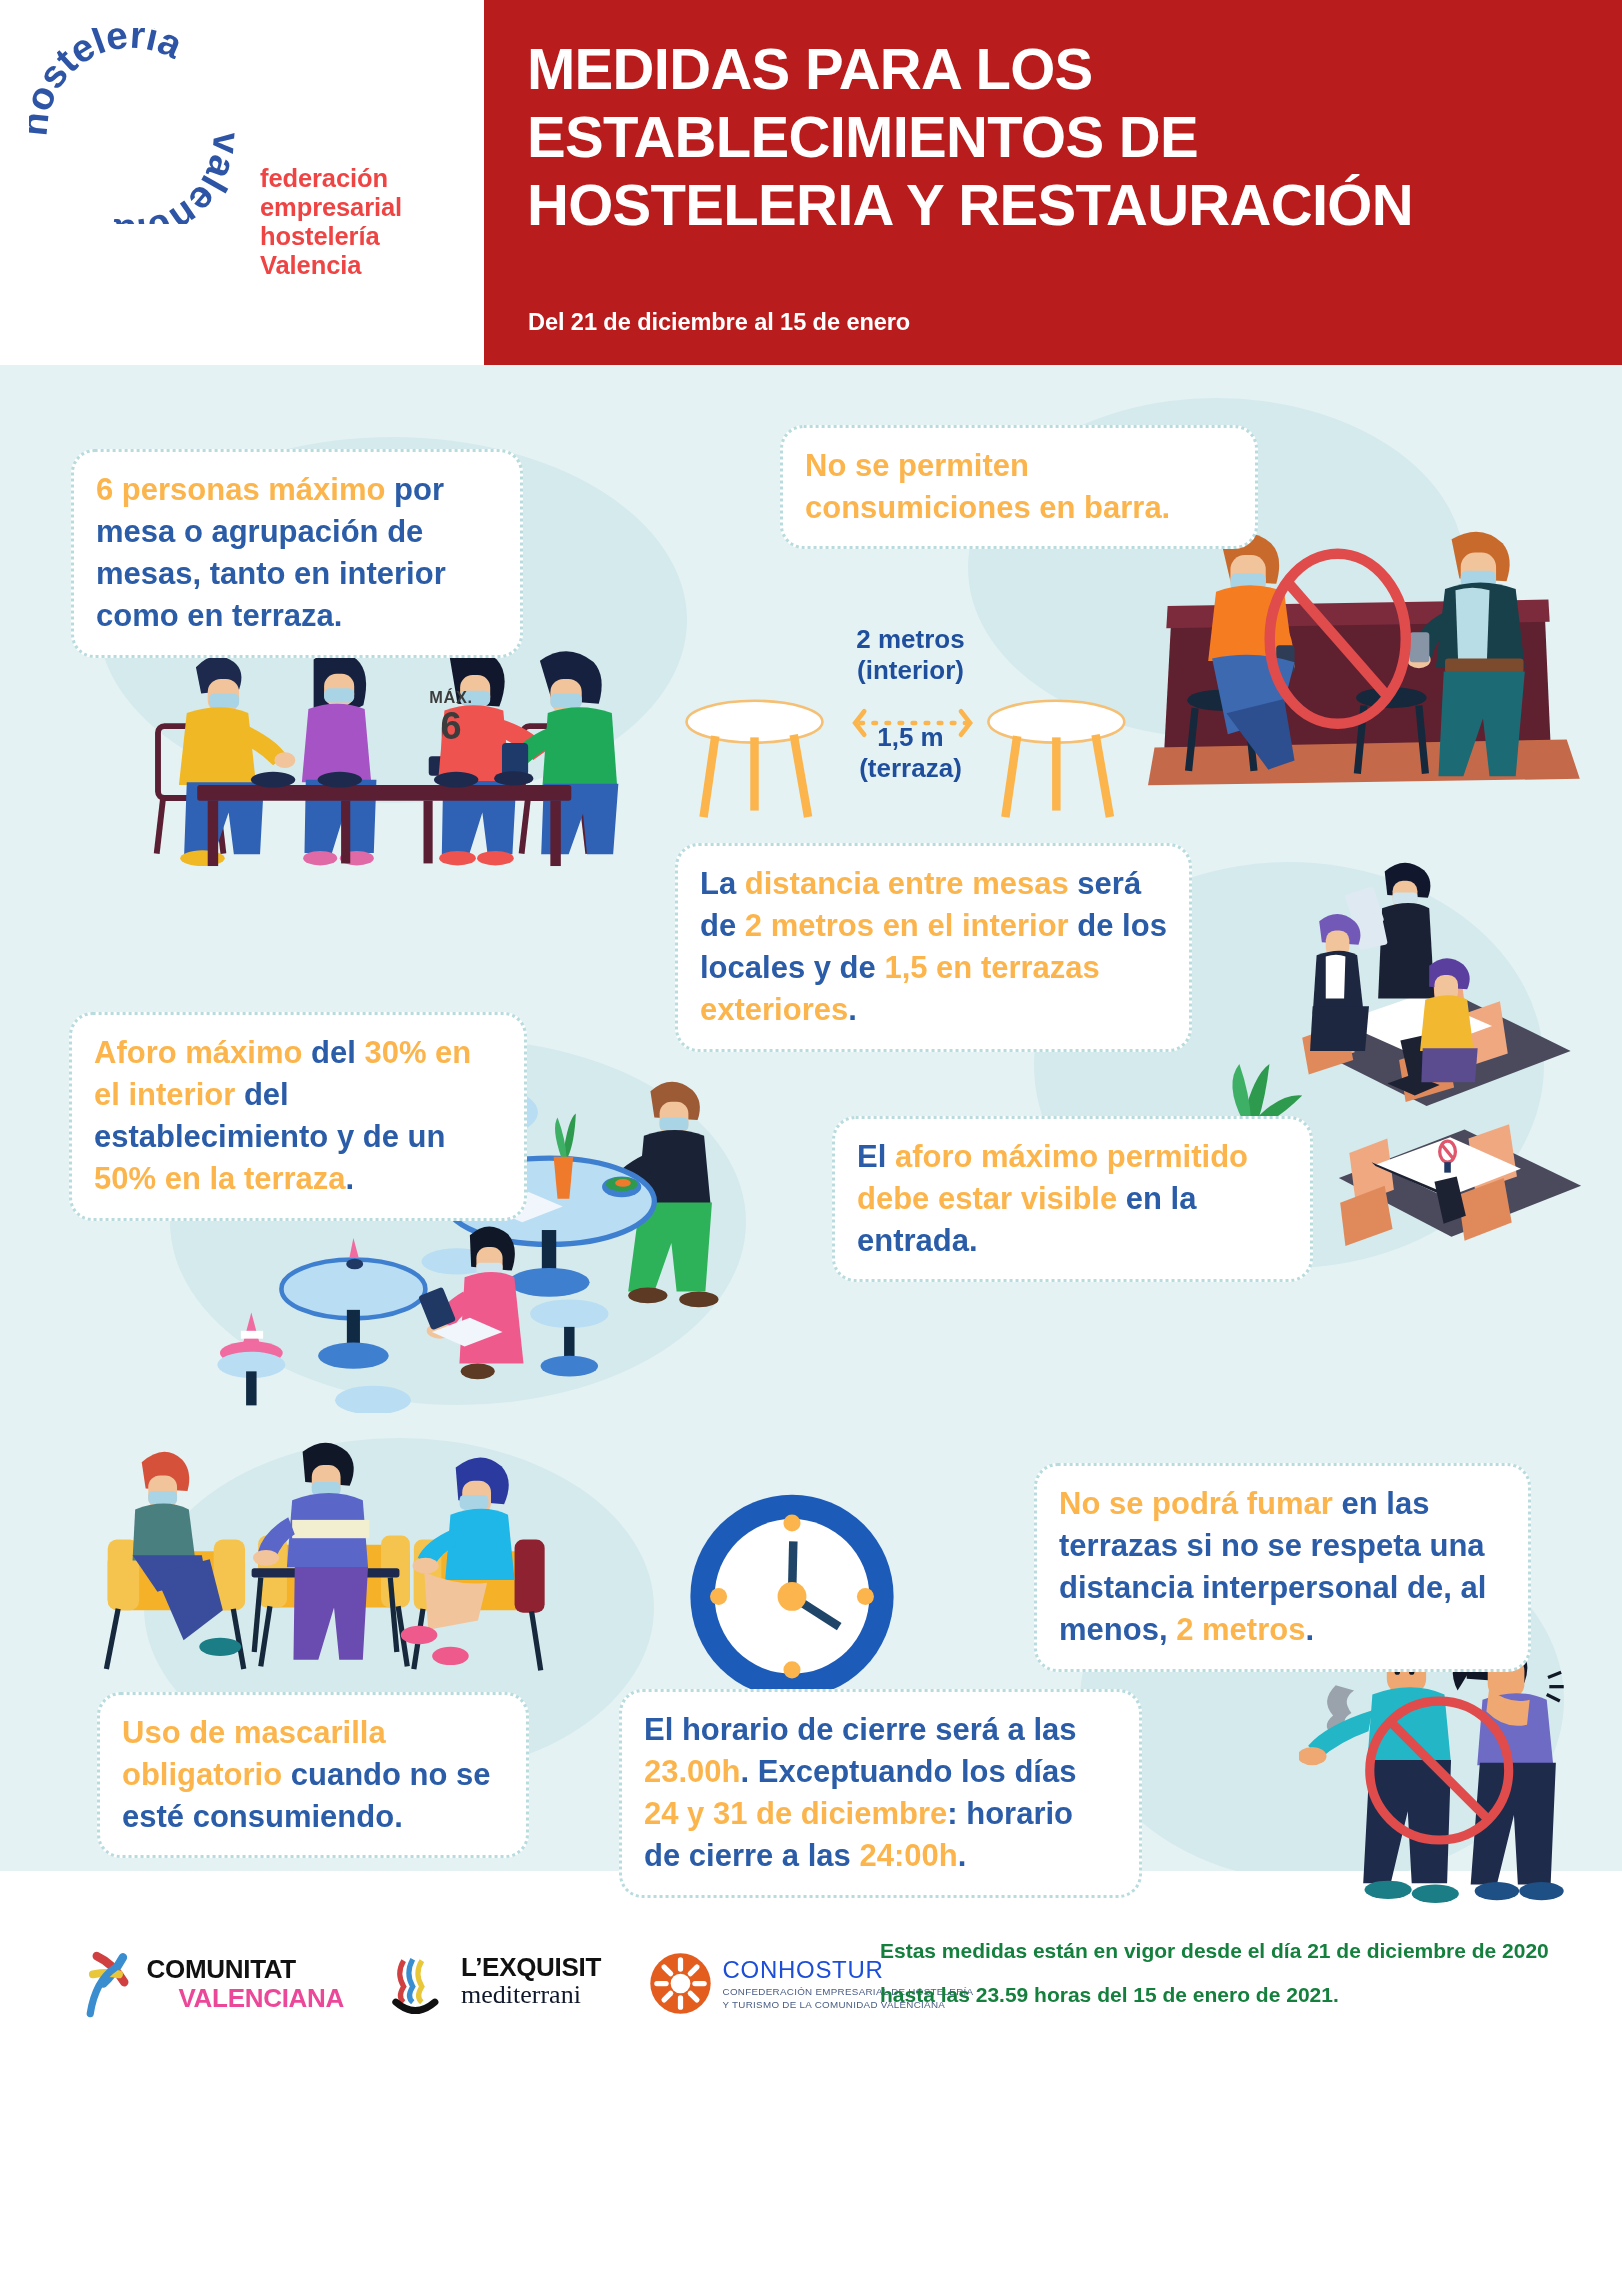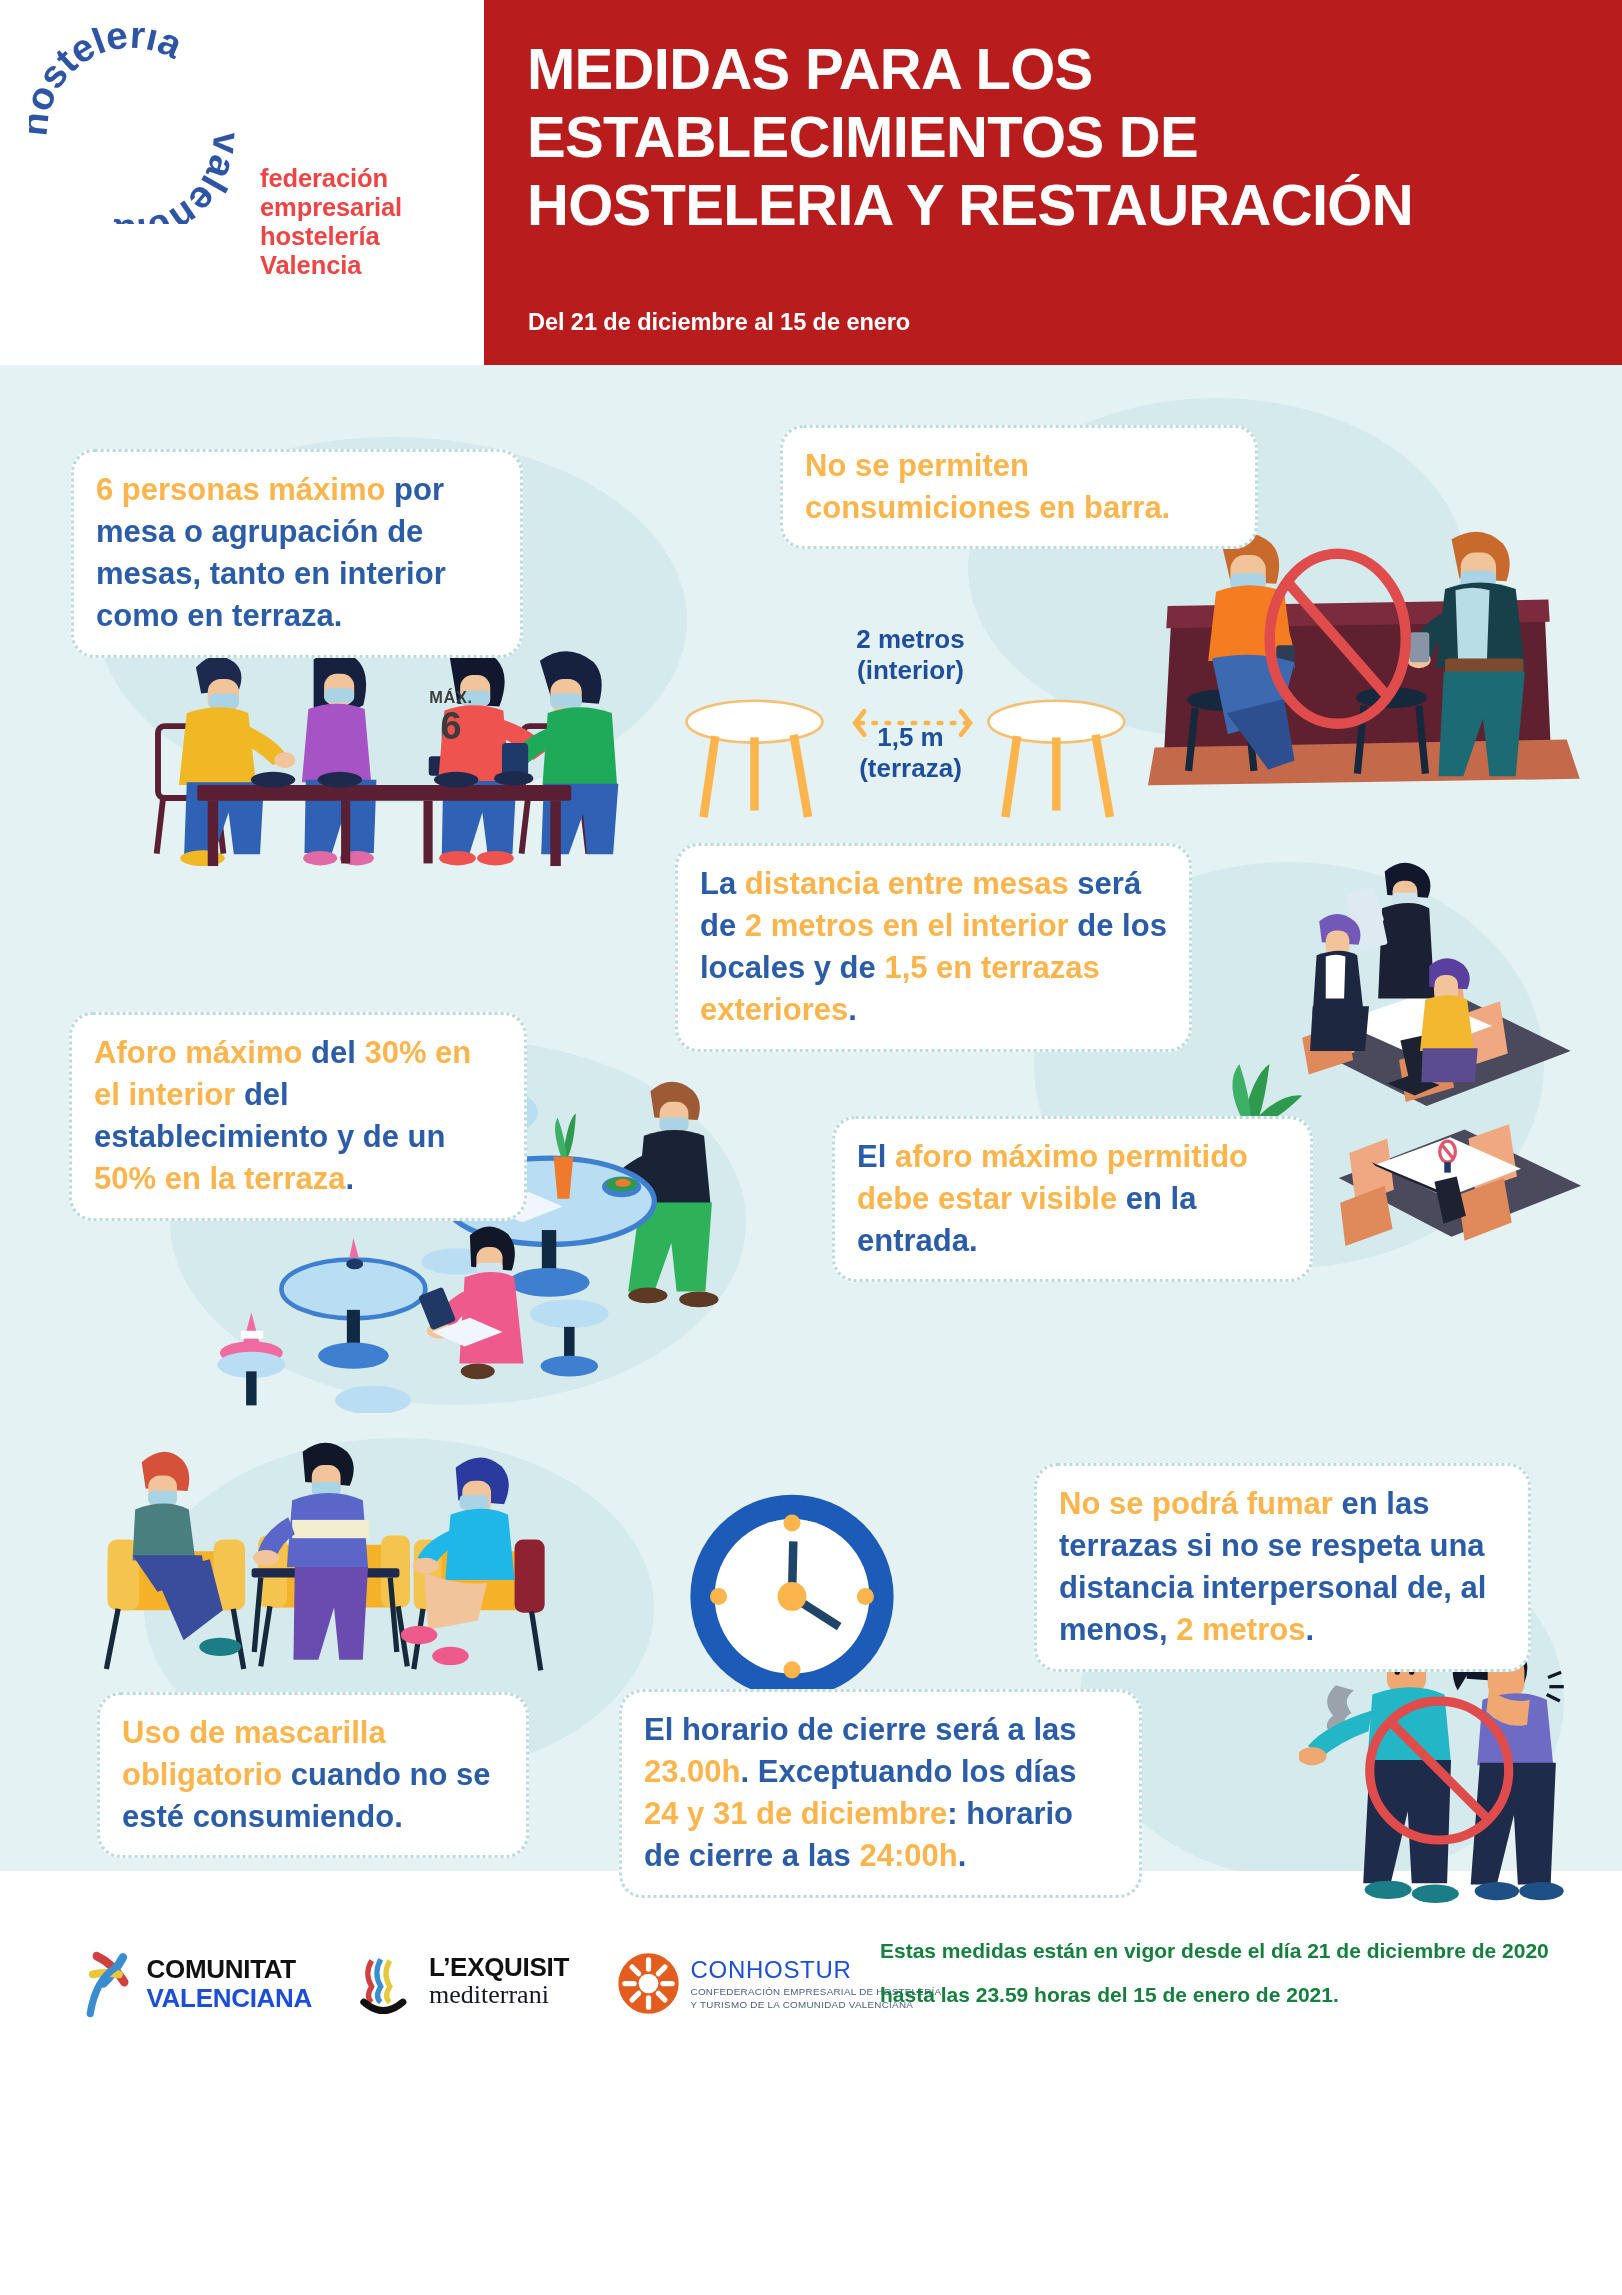--- a/index.html
+++ b/index.html
@@ -595,21 +595,21 @@
 
       <div style="display:flex;align-items:center;gap:10.5px;">
         <svg width="51" height="71" viewBox="0 0 78 108" xmlns="http://www.w3.org/2000/svg">
           <path d="M18 12 q26 12 42 40" stroke="#d04040" stroke-width="13" fill="none" stroke-linecap="round"></path>
           <path d="M58 14 q-16 28 -30 40" stroke="#3a8ed0" stroke-width="13" fill="none" stroke-linecap="round"></path>
           <path d="M12 40 q22 -4 40 0" stroke="#e8c83a" stroke-width="12" fill="none" stroke-linecap="round"></path>
           <path d="M8 100 q8 -50 38 -70" stroke="#3a8ed0" stroke-width="11" fill="none" stroke-linecap="round"></path>
         </svg>
         <div style="line-height:29px;">
           <div style="font-size:26px;font-weight:700;letter-spacing:-0.3px;color:#111;">COMUNITAT</div>
-          <div style="font-size:26px;font-weight:700;letter-spacing:-0.3px;color:#1d4ed8;">VALENCIANA</div>
+          <div style="font-size:26px;font-weight:700;letter-spacing:-0.3px;color:#ec4899;margin-left:32px;">VALENCIANA</div>
         </div>
       </div>
 
       <div style="display:flex;gap:21px;">
         <svg width="48" height="60" viewBox="0 0 74 92" xmlns="http://www.w3.org/2000/svg">
           <path d="M18 10 q-12 20 0 40 q-10 16 0 24" stroke="#d04040" stroke-width="8" fill="none"></path>
           <path d="M32 8 q-12 22 0 42 q-10 16 0 24" stroke="#3a8ed0" stroke-width="8" fill="none"></path>
           <path d="M46 10 q-12 20 0 40 q-10 16 0 24" stroke="#e8c83a" stroke-width="8" fill="none"></path>
           <path d="M6 74 q30 26 60 0" stroke="#111" stroke-width="11" fill="none" stroke-linecap="round"></path>
         </svg>

